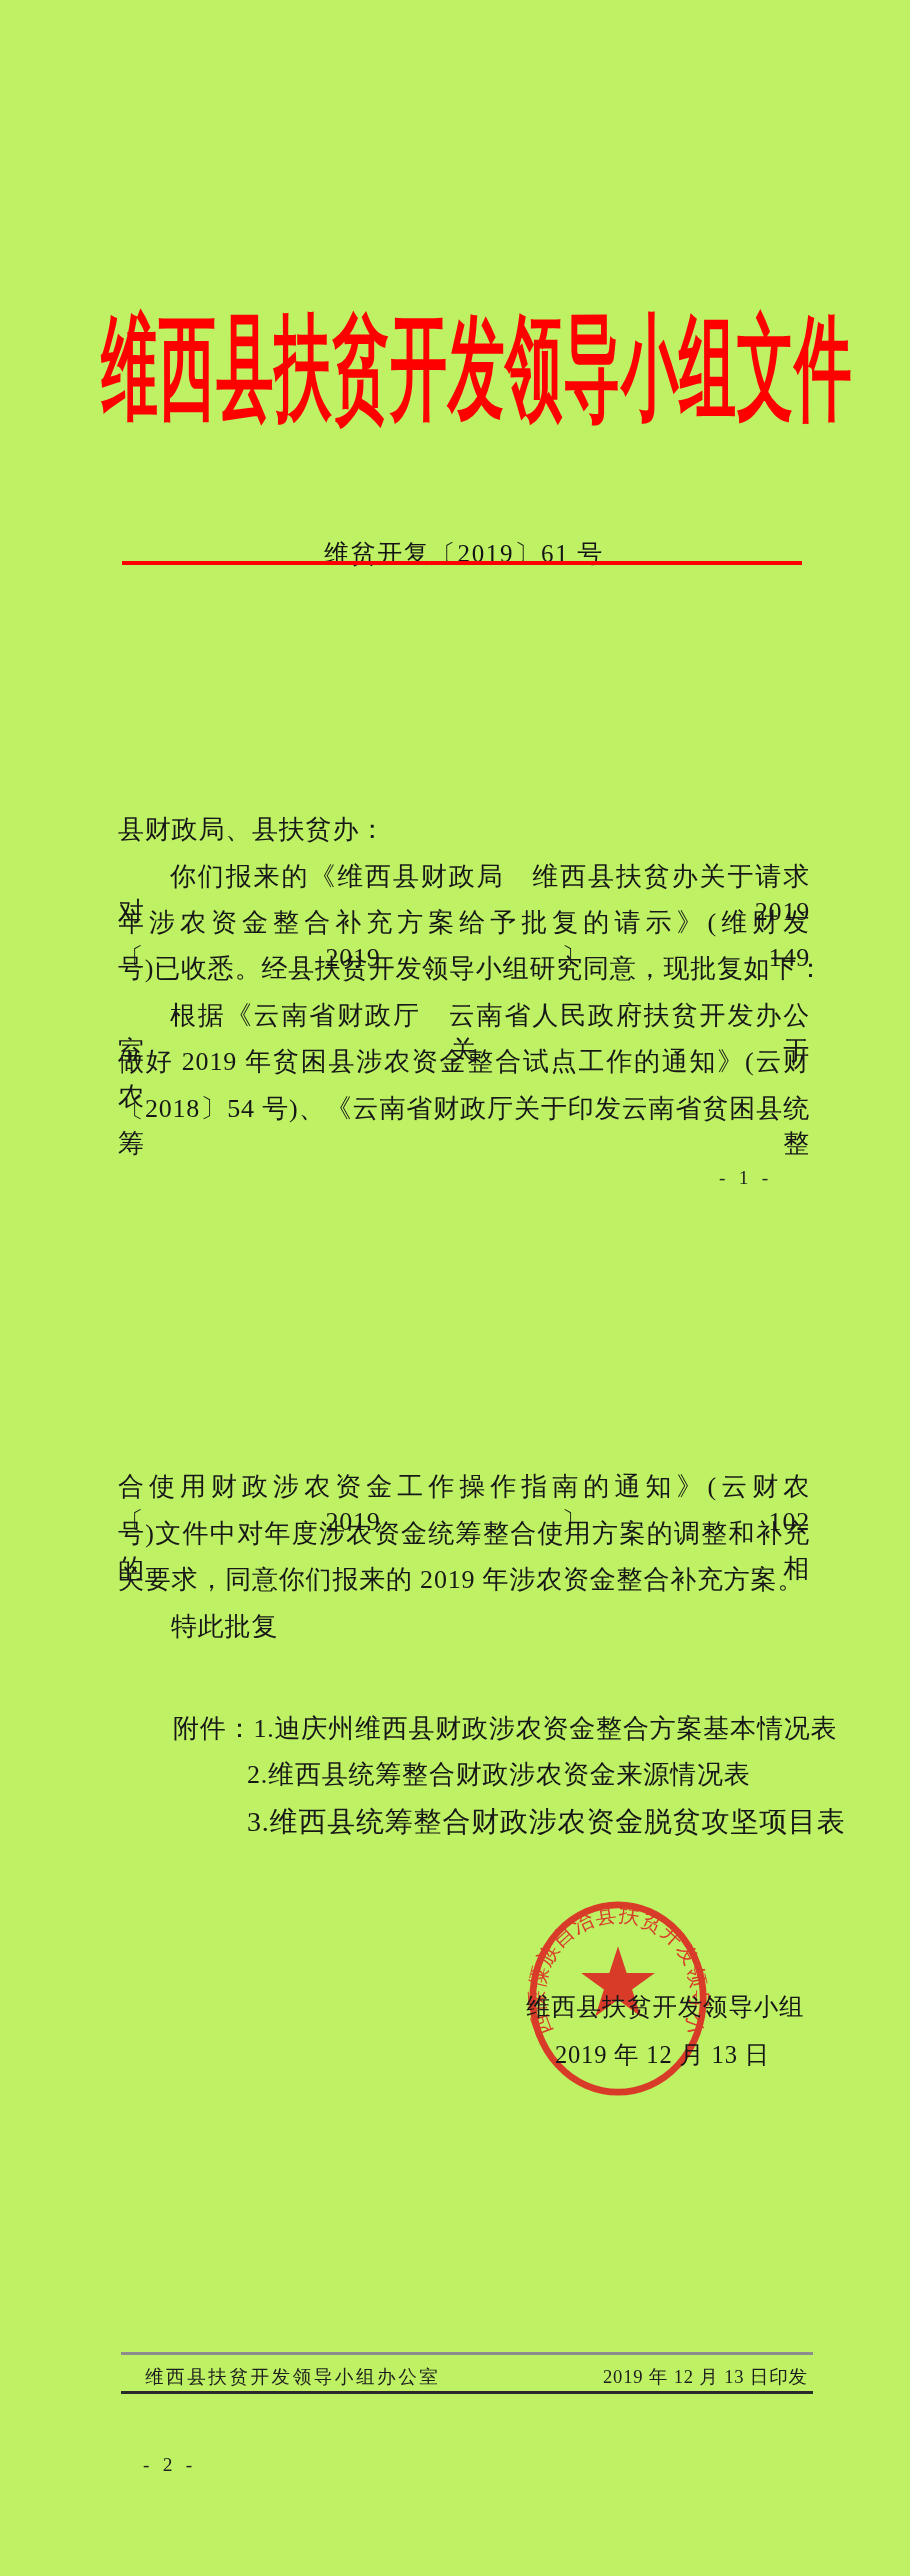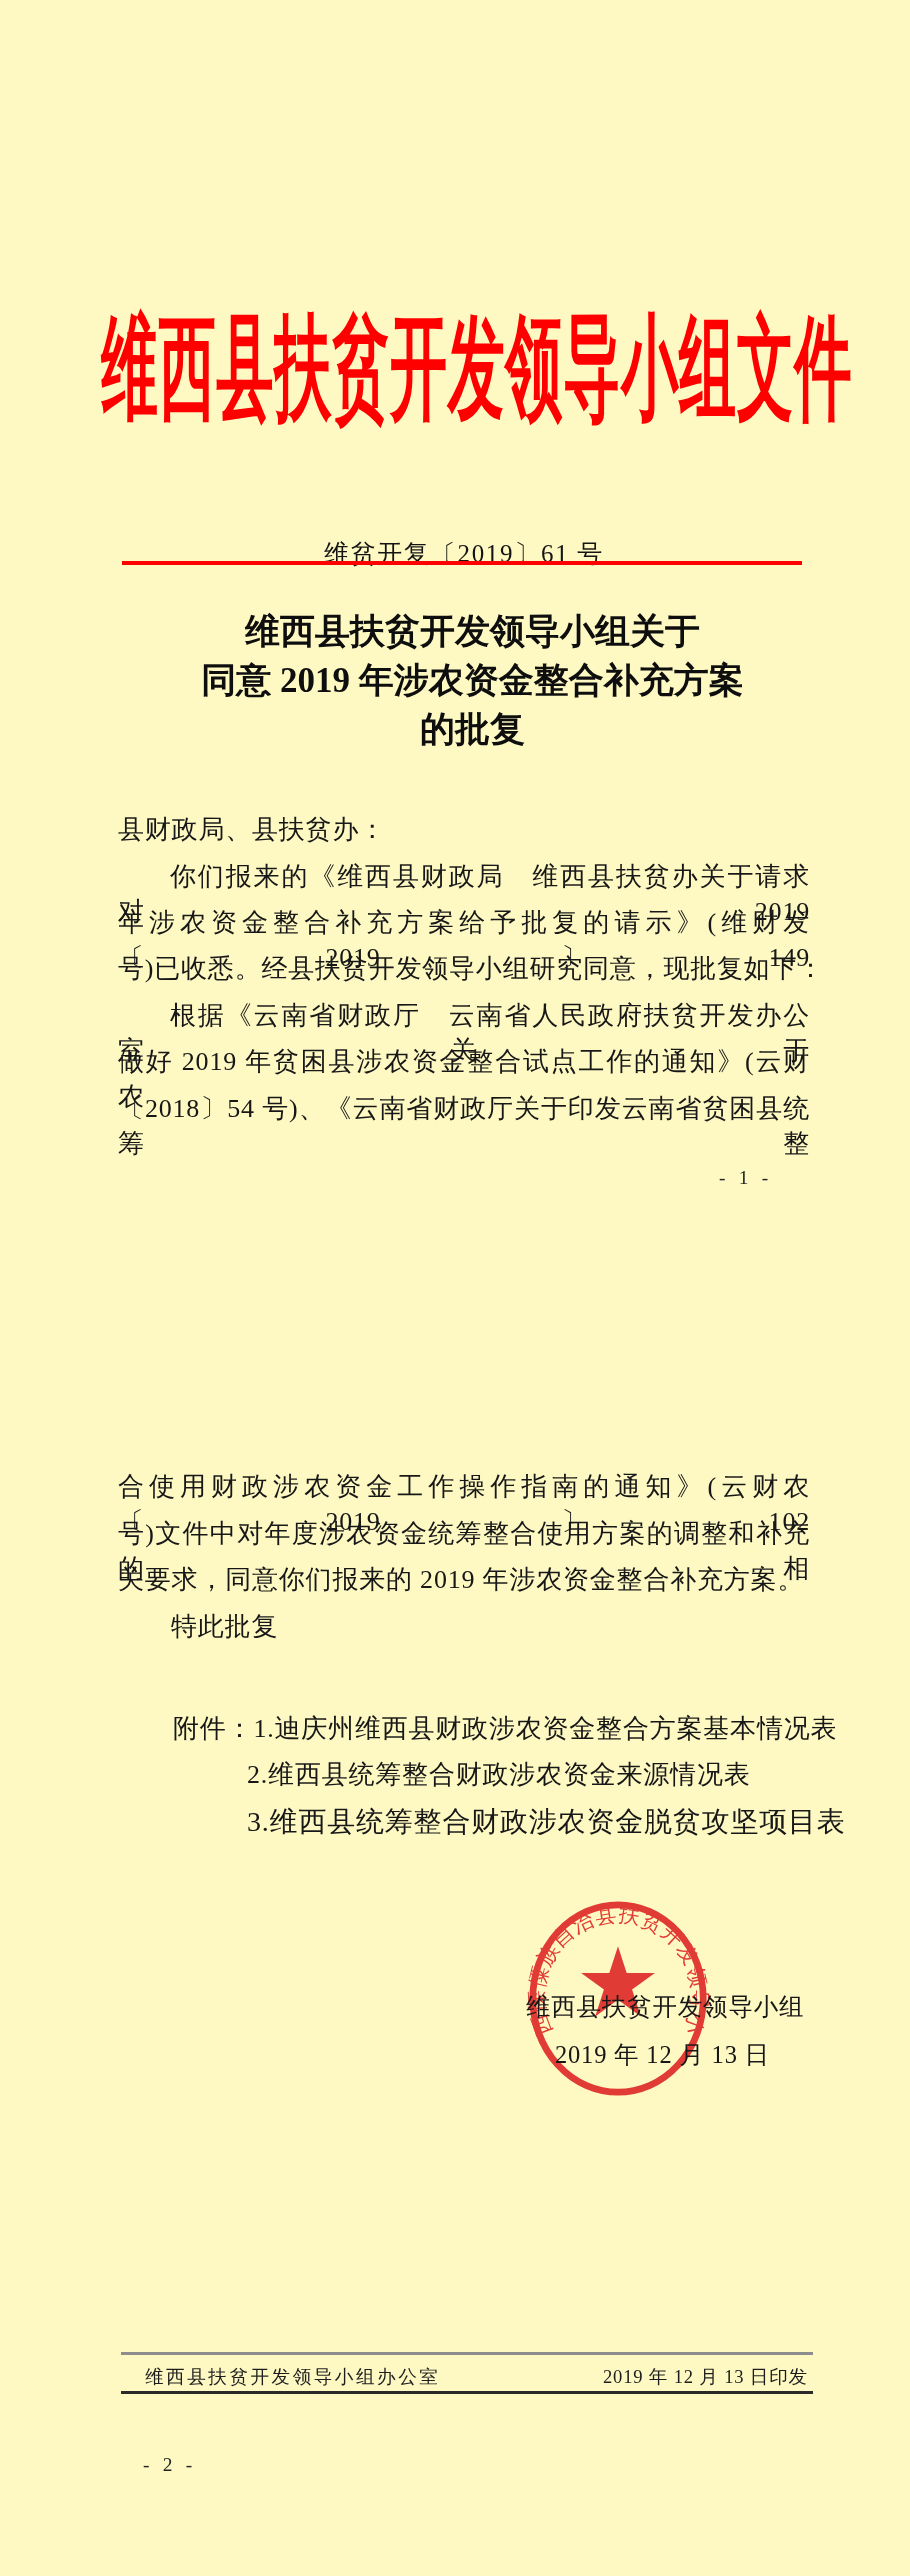--- a/index.html
+++ b/index.html
@@ -1,20 +1,20 @@
 <!DOCTYPE html>
 <html style="font-size:13.5px"><head>
 <meta charset="utf-8">
 <style>
   html, body { margin: 0; padding: 0; background: #ffffff; }
   #canvas {
     position: relative;
     width: 911px;
     height: 2576px;
-    background: #fef9c3;
+    background: #bef264;
     font-family: "Liberation Serif", "DejaVu Serif", serif;
     color: #141414;
     overflow: hidden;
   }
   .abs { position: absolute; }
 
   
   .org-header {
     top: 309px; left: 101px; width: 725px;
     text-align: center;
@@ -79,25 +79,20 @@
 <body>
 
 <div id="canvas">
 
   <div class="abs org-header">维西县扶贫开发领导小组文件</div>
 
   <div class="abs doc-number">维贫开复〔2019〕61 号</div>
 
   <div class="abs red-line"></div>
 
-  <div class="abs doc-title">
-    <div>维西县扶贫开发领导小组关于</div>
-    <div>同意 2019 年涉农资金整合补充方案</div>
-    <div>的批复</div>
-  </div>
 
   <div class="bline nowrap" style="top:812px">县财政局、县扶贫办：</div>
 
   <div class="bline indent fill" style="top:859px">你们报来的《维西县财政局　维西县扶贫办关于请求对 2019</div>
   <div class="bline fill" style="top:905px">年涉农资金整合补充方案给予批复的请示》(维财发〔2019〕149</div>
   <div class="bline indent fill" style="top:998px">根据《云南省财政厅　云南省人民政府扶贫开发办公室关于</div>
 
   <div class="bline nowrap" style="top:951px">号)已收悉。经县扶贫开发领导小组研究同意，现批复如下：</div>
   <div class="bline fill" style="top:1044px">做好 2019 年贫困县涉农资金整合试点工作的通知》(云财农</div>
   <div class="bline fill" style="top:1091px">〔2018〕54 号)、《云南省财政厅关于印发云南省贫困县统筹整</div>

